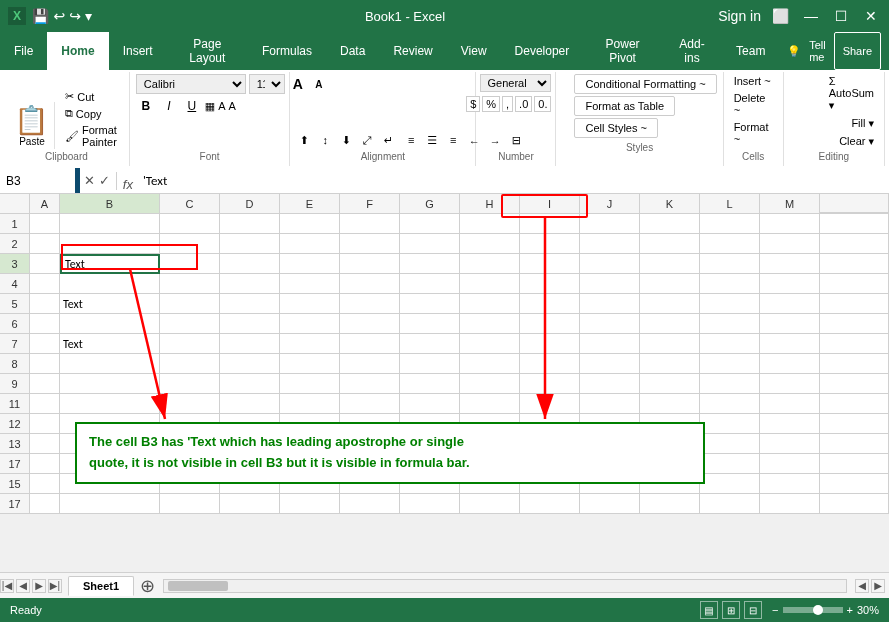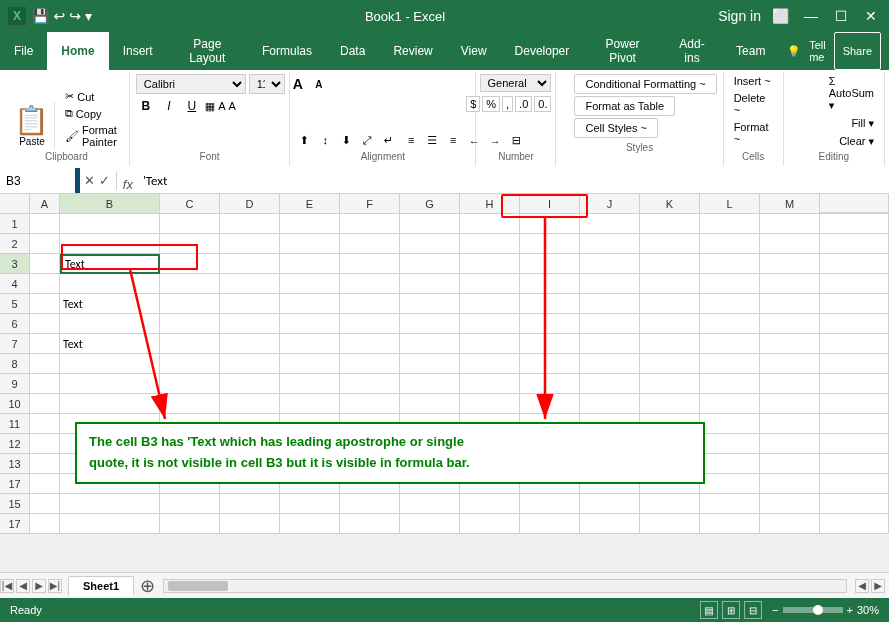--- a/index.html
+++ b/index.html
@@ -648,37 +648,20 @@
             <div class="cell" style="width:60px;"></div>
             <div class="cell" style="width:60px;"></div>
             <div class="cell" style="width:60px;"></div>
             <div class="cell" style="width:60px;"></div>
             <div class="cell" style="width:60px;"></div>
             <div class="cell" style="width:60px;"></div>
             <div class="cell" style="width:60px;"></div>
             <div class="cell" style="width:60px;"></div>
             <div class="cell" style="flex:1;"></div>
         </div>
-        <div class="grid-row">
-          <div class="row-header">10</div>
-          <div class="cell" style="width:30px;"></div>
-            <div class="cell" style="width:100px;"></div>
-            <div class="cell" style="width:60px;"></div>
-            <div class="cell" style="width:60px;"></div>
-            <div class="cell" style="width:60px;"></div>
-            <div class="cell" style="width:60px;"></div>
-            <div class="cell" style="width:60px;"></div>
-            <div class="cell" style="width:60px;"></div>
-            <div class="cell" style="width:60px;"></div>
-            <div class="cell" style="width:60px;"></div>
-            <div class="cell" style="width:60px;"></div>
-            <div class="cell" style="width:60px;"></div>
-            <div class="cell" style="width:60px;"></div>
-            <div class="cell" style="flex:1;"></div>
-        </div>
         <div class="grid-row" style="position:relative;">
           <div class="row-header">11</div>
           <div class="cell" style="width:30px;"></div>
 
           <div style="display:flex;position:relative;width:calc(100% - 30px);">
             <div class="cell" style="width:100px;"></div>
             <div class="cell" style="width:60px;"></div>
             <div class="cell" style="width:60px;"></div>
             <div class="cell" style="width:60px;"></div>
             <div class="cell" style="width:60px;"></div>

